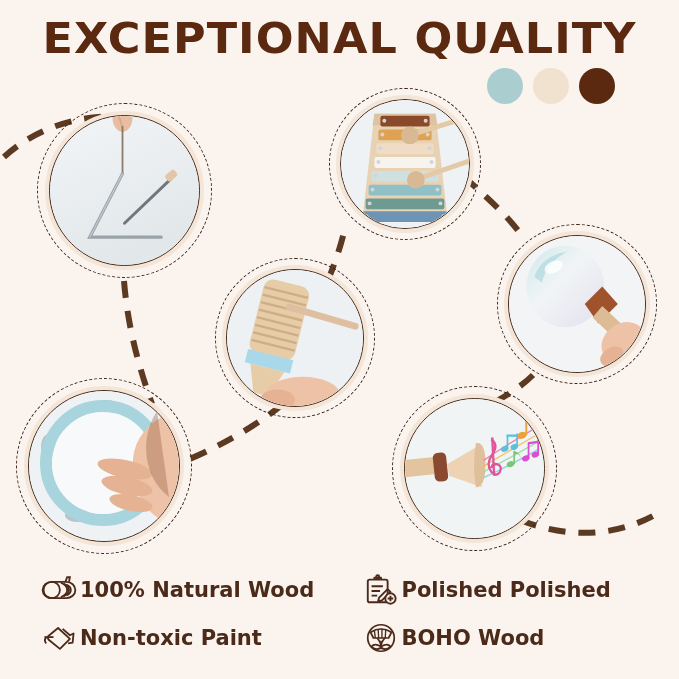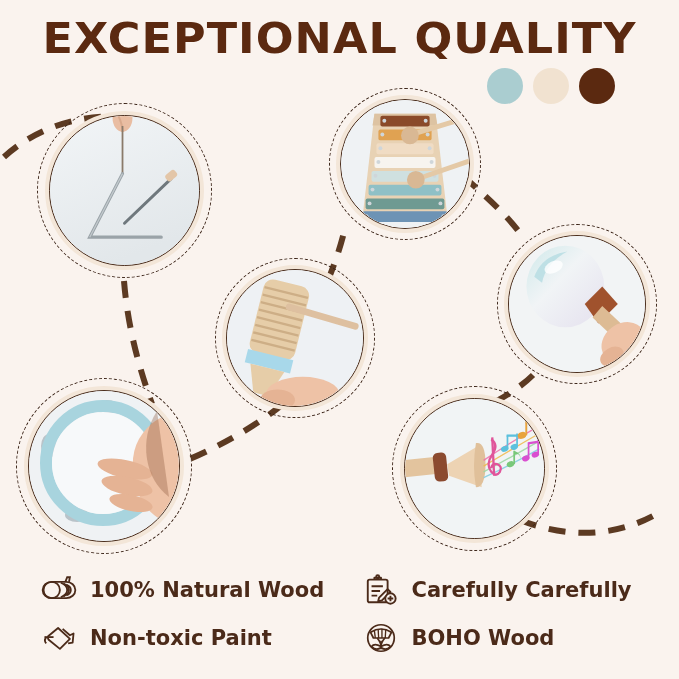--- a/index.html
+++ b/index.html
@@ -122,21 +122,21 @@
     flex: 0 0 42px;
     display: flex;
     align-items: center;
     justify-content: center;
   }
   .feature-label {
     font-family: "DejaVu Sans", sans-serif;
     font-weight: bold;
     font-size: 21px;
     color: #4b2a19;
-    margin-left: 10px;
+    margin-left: 0;
     white-space: nowrap;
   }
 </style>
 </head>
 <body>
 
 <div id="page">
 
   <div class="title">EXCEPTIONAL QUALITY</div>
 
@@ -427,21 +427,21 @@
               <rect x="6" y="7" width="21" height="24" rx="2"></rect>
               <path d="M13 7 v-2 h7 v2"></path>
               <circle cx="16.5" cy="4" r="1.6"></circle>
               <path d="M10 14 h12 M10 19 h9 M10 24 h6"></path>
               <path d="M27 17 l-9 9 l-1 4 l4 -1 l9 -9 z"></path>
               <circle cx="30" cy="27" r="5.5" fill="#faf3ee"></circle>
               <path d="M30 24 v6 M27 27 h6"></path>
             </g>
           </svg>
         </span>
-        <span class="feature-label">Carefully Carefully</span>
+        <span class="feature-label">Polished Polished</span>
       </div>
 
       <div class="feature-row">
         <span class="feature-icon">
           <svg width="38" height="36" viewBox="0 0 40 38">
             <g fill="none" stroke="#4b2a19" stroke-width="1.8" stroke-linejoin="round">
               <circle cx="20" cy="19" r="14"></circle>
               <path d="M9 13 q11 -7 22 0 l-3 6 h-16 z"></path>
               <g stroke-width="1.4">
                 <line x1="13" y1="11" x2="14" y2="19"></line>

